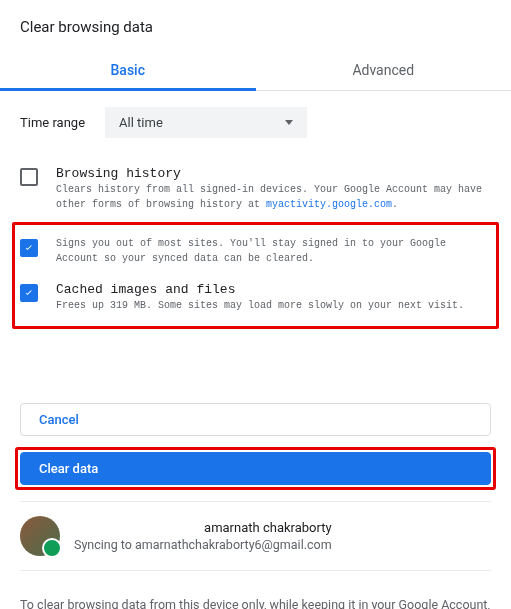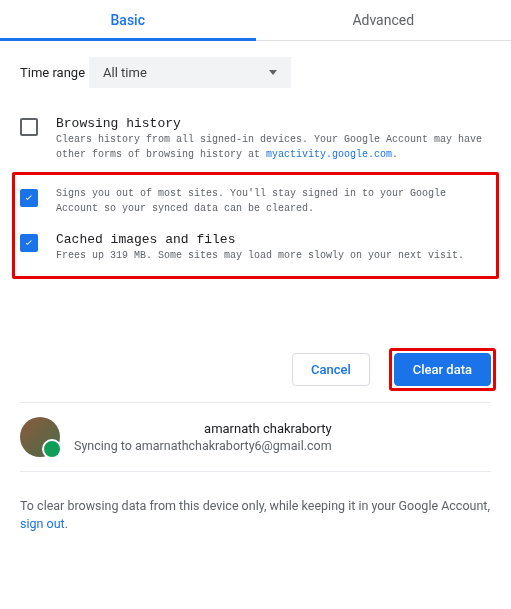--- a/index.html
+++ b/index.html
@@ -44,21 +44,21 @@
     background: #1a73e8;
   }
   .time-range {
     display: flex;
     align-items: center;
     padding: 16px 20px 16px 20px;
   }
   .tr-label {
     font-size: 13px;
     color: #202124;
-    margin-right: 4px;
+    margin-right: 20px;
   }
   .tr-select {
     background: #f1f3f4;
     padding: 8px 14px;
     width: 202px;
     display: flex;
     justify-content: space-between;
     align-items: center;
     color: #3c4043;
     font-size: 13px;
@@ -107,21 +107,22 @@
   .highlight {
     border: 3px solid #e60000;
     border-radius: 2px;
     margin: 2px -8px 4px -8px;
     padding: 4px 5px;
   }
   .buttons {
     display: flex;
     justify-content: flex-end;
     padding: 60px 20px 16px 20px;
-    gap: 24px;
+    gap: 16px;
+    flex-direction: column;
   }
   .btn {
     padding: 8px 18px;
     font-size: 13px;
     border-radius: 4px;
     cursor: pointer;
     font-weight: 500;
   }
   .btn-cancel {
     border: 1px solid #dadce0;
@@ -171,20 +172,21 @@
     font-size: 12.5px;
     color: #5f6368;
     line-height: 1.5;
   }
 </style>
 </head>
 <body>
 
 <div class="container">
 
+  <div class="title">Clear browsing data</div>
 
   <div class="tabs">
     <div class="tab active">
       <span>Basic</span>
     </div>
     <div class="tab">
       <span>Advanced</span>
     </div>
   </div>
 

